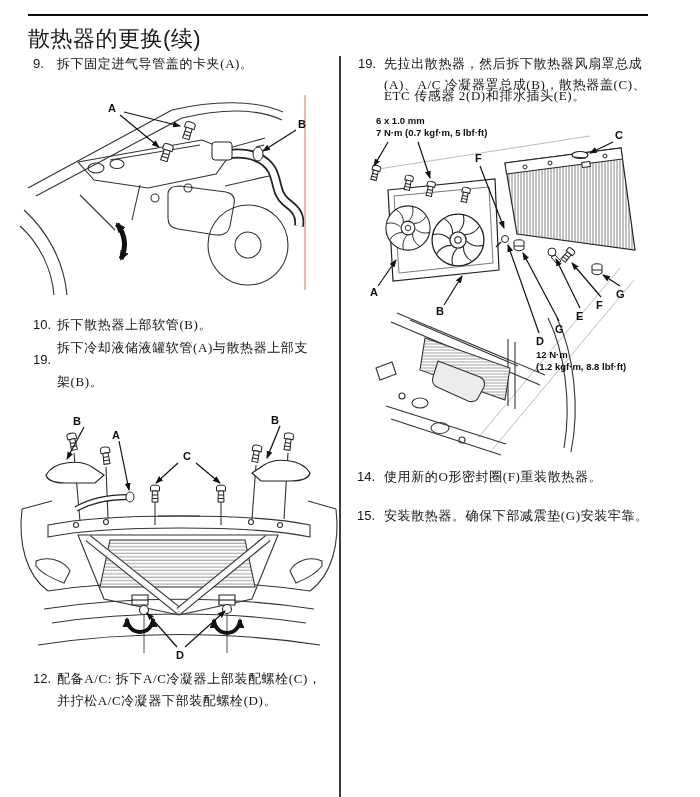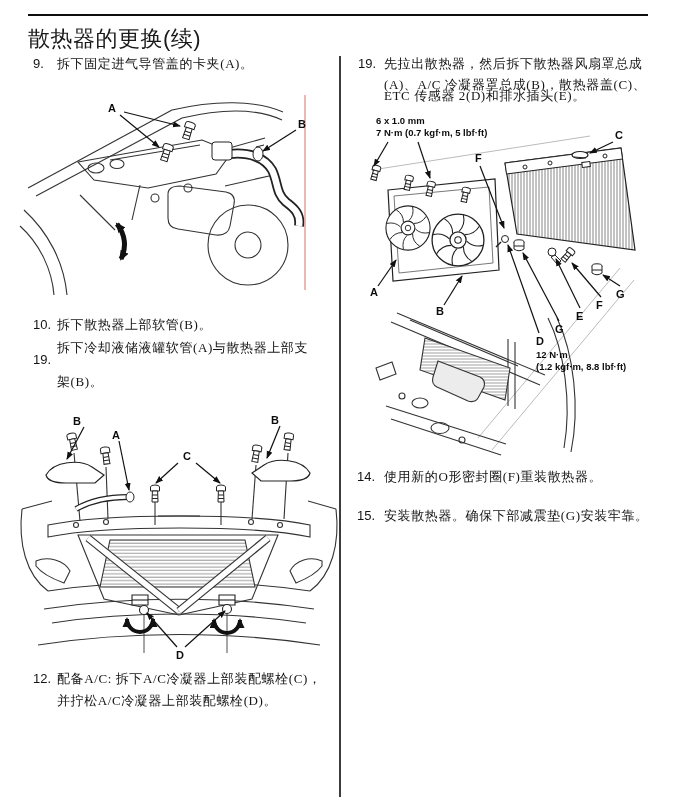--- a/index.html
+++ b/index.html
@@ -30,21 +30,21 @@
 
   <div class="t num" style="left:33px;top:317px">10.</div>
   <div class="t" style="left:57px;top:317px">拆下散热器上部软管(B)。</div>
 
   <div class="t num" style="left:33px;top:352px">19.</div>
   <div class="t" style="left:57px;top:340px">拆下冷却液储液罐软管(A)与散热器上部支</div>
   <div class="t" style="left:57px;top:374px">架(B)。</div>
 
   <div class="t num" style="left:33px;top:671px">12.</div>
   <div class="t" style="left:57px;top:671px">配备A/C: 拆下A/C冷凝器上部装配螺栓(C)，</div>
-  <div class="t" style="left:57px;top:693px">并拧松A/C冷凝器上部装配螺栓(D)。</div>
+  <div class="t" style="left:57px;top:693px">并拧松A/C冷凝器下部装配螺栓(D)。</div>
 
   <div class="t num" style="left:358px;top:56px">19.</div>
   <div class="t" style="left:384px;top:77px">(A)、A/C 冷凝器罩总成(B)，散热器盖(C)、</div>
   <div class="t" style="left:384px;top:56px">先拉出散热器，然后拆下散热器风扇罩总成</div>
   <div class="t" style="left:384px;top:88px">ETC 传感器 2(D)和排水插头(E)。</div>
 
   <div class="t num" style="left:357px;top:469px">14.</div>
   <div class="t" style="left:384px;top:469px">使用新的O形密封圈(F)重装散热器。</div>
 
   <div class="t num" style="left:357px;top:508px">15.</div>

